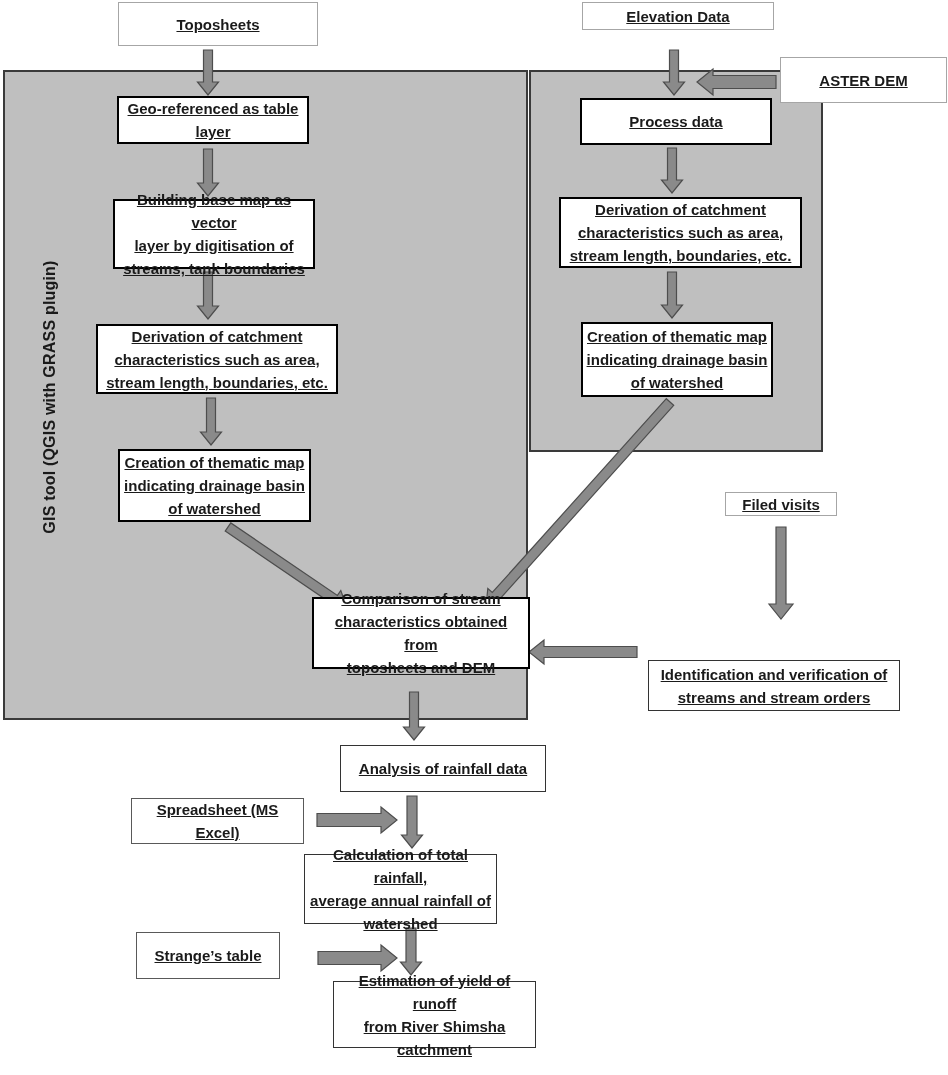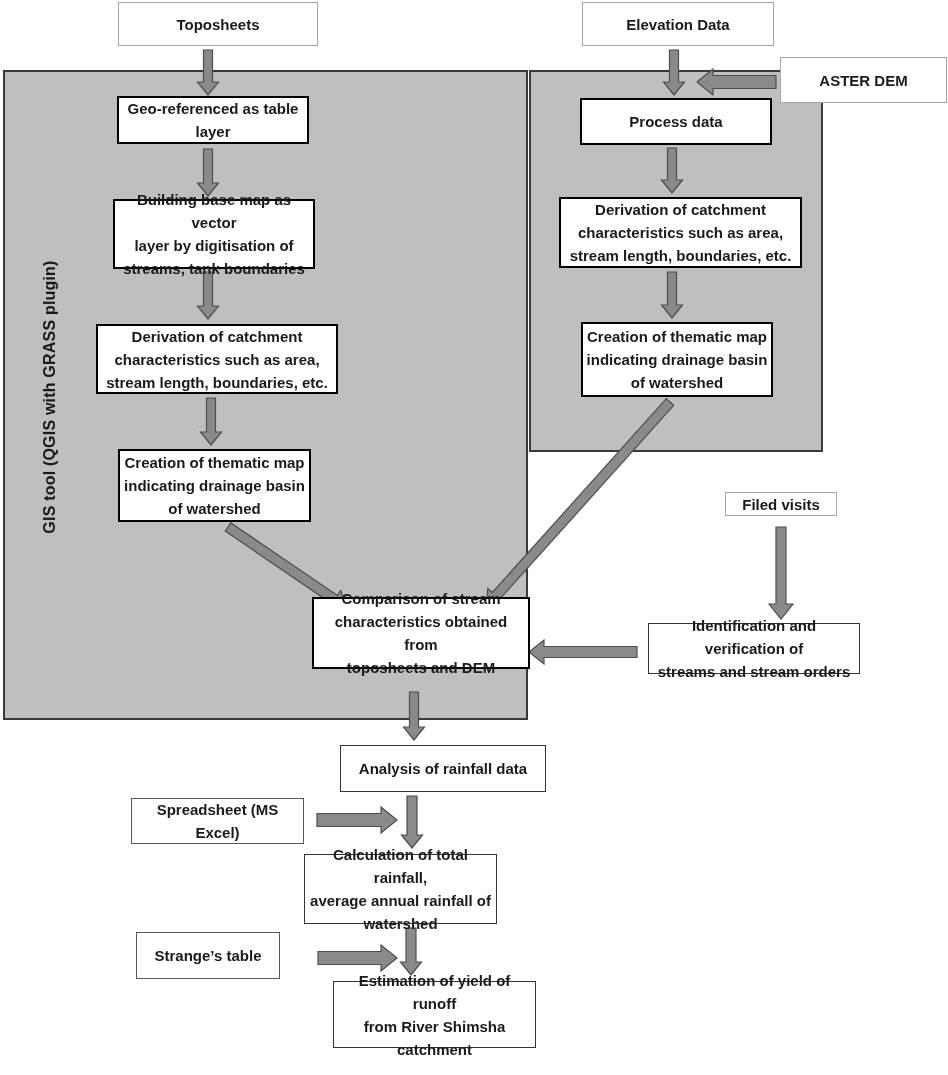--- a/index.html
+++ b/index.html
@@ -13,21 +13,21 @@
   html,body{margin:0;padding:0;background:#ffffff;}
   #canvas{
     position:relative;width:948px;height:1075px;background:#ffffff;overflow:hidden;
     font-family:"Liberation Sans","DejaVu Sans",sans-serif;font-weight:bold;color:var(--text-color);
   }
   .panel{position:absolute;background:var(--panel-fill);border:2px solid var(--panel-edge);box-sizing:border-box;z-index:0;}
   #arrow-layer{position:absolute;left:0;top:0;z-index:1;pointer-events:none;}
   .node{
     position:absolute;background:var(--box-fill);box-sizing:border-box;z-index:2;
     display:flex;align-items:center;justify-content:center;
-    text-align:center;white-space:pre-line;font-size:15px;line-height:23px;padding:1px 2px;
+    text-align:center;white-space:pre-line;font-size:15px;line-height:23px;padding:1px 2px;text-decoration:underline;
   }
   .b-bold{border:2px solid #000000;}
   .b-light{border:1px solid #a6a6a6;}
   .b-mid{border:1px solid #595959;text-align:center;}
   .b-dark{border:1px solid #333333;}
   .rot-label{
     position:absolute;z-index:2;width:280px;height:24px;left:-87px;top:385px;
     transform:rotate(-90deg);text-align:center;font-size:16px;letter-spacing:.2px;
     background:transparent;
   }
@@ -56,24 +56,24 @@
       <polygon points="637.0,646.5 544.0,646.5 544.0,640.0 529.0,652.0 544.0,664.0 544.0,657.5 637.0,657.5" fill="#8a8a8a" stroke="#4d4d4d" stroke-width="1.2"></polygon>
       <polygon points="776.0,527.0 776.0,604.0 769.0,604.0 781.0,619.0 793.0,604.0 786.0,604.0 786.0,527.0" fill="#8a8a8a" stroke="#4d4d4d" stroke-width="1.2"></polygon>
       <polygon points="409.5,692.0 409.5,727.0 403.5,727.0 414.0,740.0 424.5,727.0 418.5,727.0 418.5,692.0" fill="#8a8a8a" stroke="#4d4d4d" stroke-width="1.2"></polygon>
       <polygon points="407.0,796.0 407.0,835.0 401.5,835.0 412.0,848.0 422.5,835.0 417.0,835.0 417.0,796.0" fill="#8a8a8a" stroke="#4d4d4d" stroke-width="1.2"></polygon>
       <polygon points="317.0,826.5 381.0,826.5 381.0,833.0 397.0,820.0 381.0,807.0 381.0,813.5 317.0,813.5" fill="#8a8a8a" stroke="#4d4d4d" stroke-width="1.2"></polygon>
       <polygon points="406.0,928.0 406.0,962.0 400.5,962.0 411.0,975.0 421.5,962.0 416.0,962.0 416.0,928.0" fill="#8a8a8a" stroke="#4d4d4d" stroke-width="1.2"></polygon>
       <polygon points="318.0,964.5 381.0,964.5 381.0,971.0 397.0,958.0 381.0,945.0 381.0,951.5 318.0,951.5" fill="#8a8a8a" stroke="#4d4d4d" stroke-width="1.2"></polygon>
     </svg>
 
   <div class="node b-light" style="left:118px;top:2px;width:200px;height:44px">Toposheets</div>
-  <div class="node b-light" style="left:582px;top:2px;width:192px;height:44px">Elevation Data</div>
+  <div class="node b-light" style="left:582px;top:2px;width:192px;height:28px">Elevation Data</div>
   <div class="node b-light" style="left:780px;top:57px;width:167px;height:46px">ASTER DEM</div>
   <div class="node b-light" style="left:725px;top:492px;width:112px;height:24px">Filed visits</div>
-  <div class="node b-dark" style="left:648px;top:623px;width:212px;height:51px">Identification and verification of
+  <div class="node b-dark" style="left:648px;top:660px;width:252px;height:51px">Identification and verification of
 streams and stream orders</div>
   <div class="node b-dark" style="left:340px;top:745px;width:206px;height:47px">Analysis of rainfall data</div>
   <div class="node b-mid" style="left:131px;top:798px;width:173px;height:46px">Spreadsheet (MS Excel)</div>
   <div class="node b-dark" style="left:304px;top:854px;width:193px;height:70px">Calculation of total rainfall,
 average annual rainfall of
 watershed</div>
   <div class="node b-mid" style="left:136px;top:932px;width:144px;height:47px">Strange’s table</div>
   <div class="node b-dark" style="left:333px;top:981px;width:203px;height:67px">Estimation of yield of runoff
 from River Shimsha
 catchment</div>

